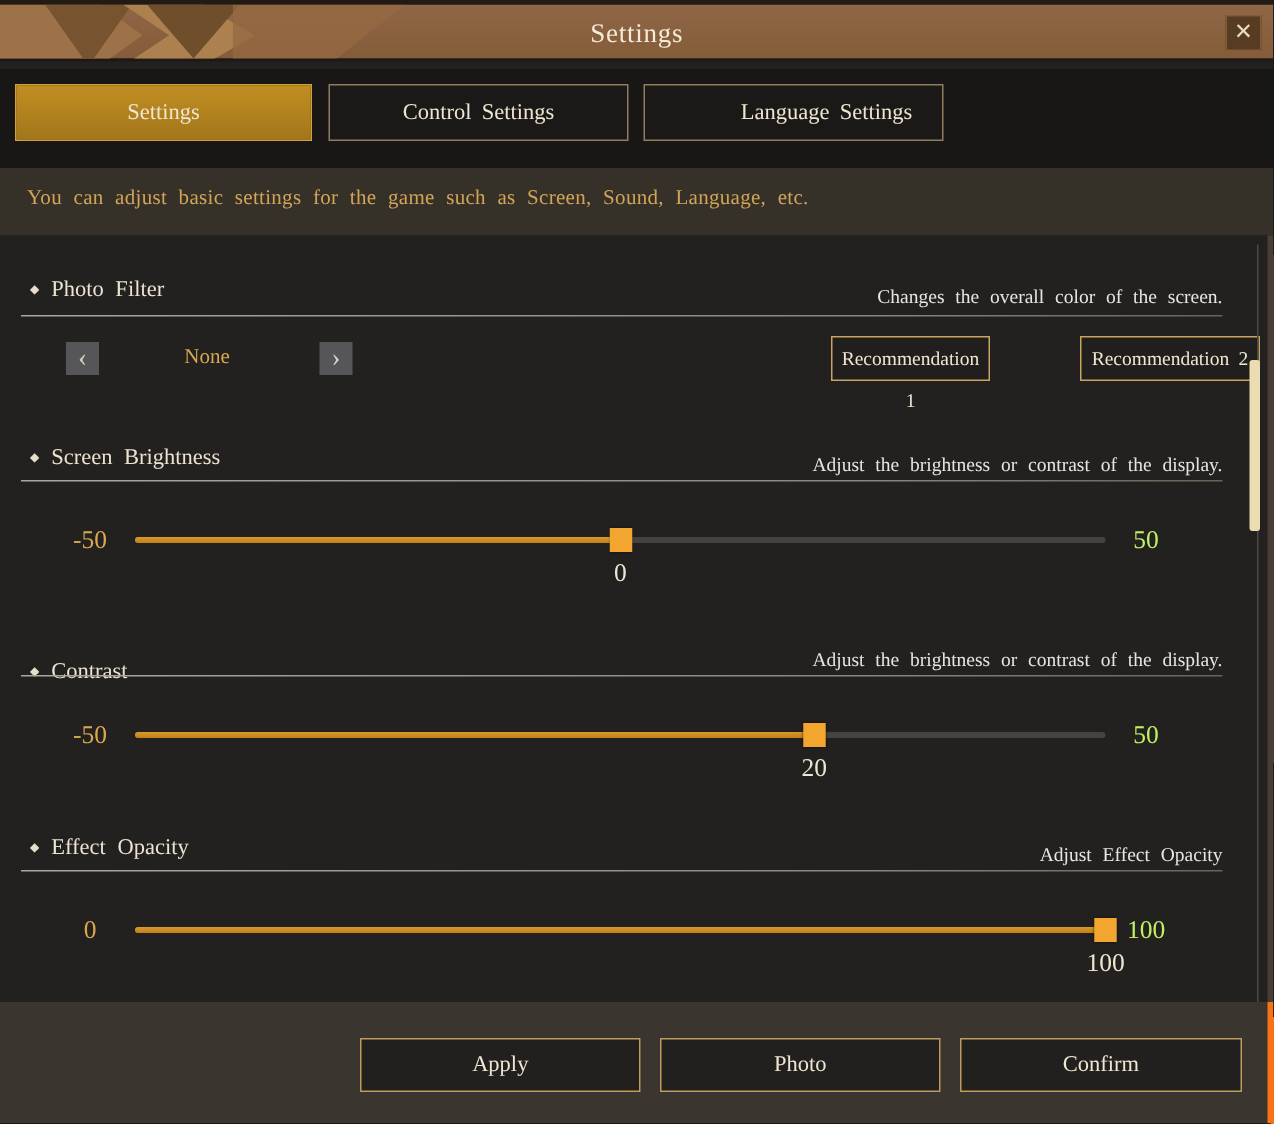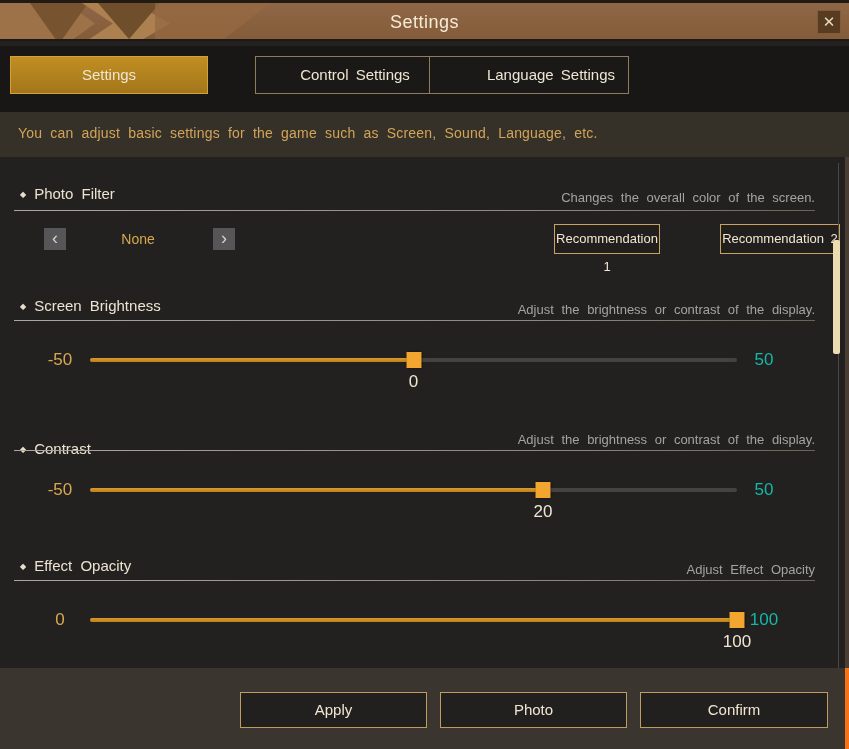--- a/index.html
+++ b/index.html
@@ -1,18 +1,18 @@
 <!DOCTYPE html>
 <html><head>
 <meta charset="utf-8">
 <style>
   * { margin:0; padding:0; box-sizing:border-box; }
   html,body { width:849px; height:749px; background:#111; }
   body { font-family:"Liberation Sans", sans-serif; -webkit-font-smoothing:antialiased; }
-  .window { position:relative; width:849px; height:749px; background:#232120; overflow:hidden; }
+  .window { position:relative; width:849px; height:749px; background:#232120; overflow:hidden;font-family:Liberation Serif, serif; }
 
   
   .titlebar { position:absolute; left:0; top:0; width:849px; height:41px;
     background:linear-gradient(#906746,#845c3a); border-top:3px solid #221b15;
     border-bottom:2px solid #1c1916; overflow:hidden; }
   .deco { position:absolute; top:0; height:41px; }
   .d1 { left:0; width:95px; background:#9d7248; clip-path:polygon(0 0,70% 0,100% 50%,70% 100%,0 100%); }
   .d2 { left:30px; width:58px; background:#775330; clip-path:polygon(0 0,100% 0,50% 100%); }
   .d3 { left:82px; width:88px; background:#ad8050; clip-path:polygon(0 0,60% 0,100% 50%,60% 100%,0 100%,35% 50%); }
   .d4 { left:98px; width:62px; background:#6f4e2c; clip-path:polygon(0 0,100% 0,50% 88%); }
@@ -23,52 +23,52 @@
     background:#573c22; border:1px solid #7e5d38; color:#e9ddbf; font-size:15px;
     line-height:22px; text-align:center; cursor:pointer; }
 
   
   .tabstrip { position:absolute; left:0; top:46px; width:849px; height:66px; background:#191715; }
   .tab { position:absolute; top:10px; height:38px; border:1px solid #8d7d5c;
     color:#efe6d2; font-size:15px; word-spacing:3px; text-align:center; line-height:36px; cursor:pointer;
     background:#1b1917; }
   .tab.active { background:linear-gradient(#c18e22,#a2761a); border-color:#d3a136; }
   .tab1 { left:10px;  width:198px; }
-  .tab2 { left:219px; width:200px;margin-left:36px; }
+  .tab2 { left:219px; width:200px; }
   .tab3 { left:429px; width:200px;padding-left:44px; }
 
   
   .infobar { position:absolute; left:0; top:112px; width:849px; height:45px; background:#353129; }
   .info-text { position:absolute; left:18px; top:13px; color:#d3a458; font-size:14px;
     word-spacing:4px; letter-spacing:.2px; }
   .reset-btn { position:absolute; right:20px; top:6px; width:160px; height:33px;
     background:#211f1d; border:1px solid #c9a360; color:#f0e7d3; font-size:15px;
     text-align:center; line-height:31px; cursor:pointer; }
 
   
   .content { position:absolute; left:0; top:157px; width:849px; height:511px; background:#232120;
     border-right:4px solid #4a3d34; }
   .section { position:absolute; left:0; width:845px; }
   .sec-title { position:absolute; left:20px; color:#ece3d0; font-size:15px; word-spacing:4px; white-space:nowrap; }
   .diamond { display:inline-block; font-size:8px; vertical-align:2px; margin-right:8px; color:#e8dfcb; }
-  .sec-desc { position:absolute; right:30px; color:#a3a3a3; font-size:13px; word-spacing:4px; white-space:nowrap; }
+  .sec-desc { position:absolute; right:30px; color:#e5e5e5; font-size:13px; word-spacing:4px; white-space:nowrap; }
   .divider { position:absolute; left:14px; width:801px; height:1px;
     background:linear-gradient(to right,#aba79f,#8a867e 70%,#6b6257); }
 
   
   .arrow-btn { position:absolute; width:22px; height:22px; background:#565658; color:#d8d3c6;
     font-size:18px; line-height:20px; text-align:center; cursor:pointer; }
   .pf-value { position:absolute; left:88px; width:100px; text-align:center;
     color:#d7a94e; font-size:14px; }
   .rec-btn { position:absolute; height:30px; background:#211f1d; border:1px solid #c9a360;
     color:#f0e7d3; font-size:13px; text-align:center; line-height:28px; cursor:pointer; word-spacing:3px; }
 
   
   .min-label { position:absolute; left:30px; width:60px; text-align:center; color:#d9a94e; font-size:17px; }
-  .max-label { position:absolute; left:738px; width:52px; text-align:center; color:#14b8a6; font-size:17px; }
+  .max-label { position:absolute; left:738px; width:52px; text-align:center; color:#bef264; font-size:17px; }
   .track { position:absolute; left:90px; width:647px; height:4px; background:#45433f; border-radius:2px; }
   .fill { position:absolute; left:0; top:0; height:4px; background:linear-gradient(#d79b2d,#c07f18); border-radius:2px; }
   .handle { position:absolute; top:-6px; width:15px; height:16px; background:#f2a52f;
     transform:translateX(-50%); cursor:pointer; box-shadow:0 0 2px rgba(0,0,0,.6); }
   .slider-value { position:absolute; top:14px; transform:translateX(-50%); color:#efe6d2; font-size:17px; white-space:nowrap; }
 
   
   .scroll-track { position:absolute; left:838px; top:6px; width:1px; height:505px; background:#4a4745; }
   .scroll-thumb { position:absolute; left:833px; top:83px; width:7px; height:114px; background:#ecdcb2; border-radius:2px; cursor:pointer; }
 

